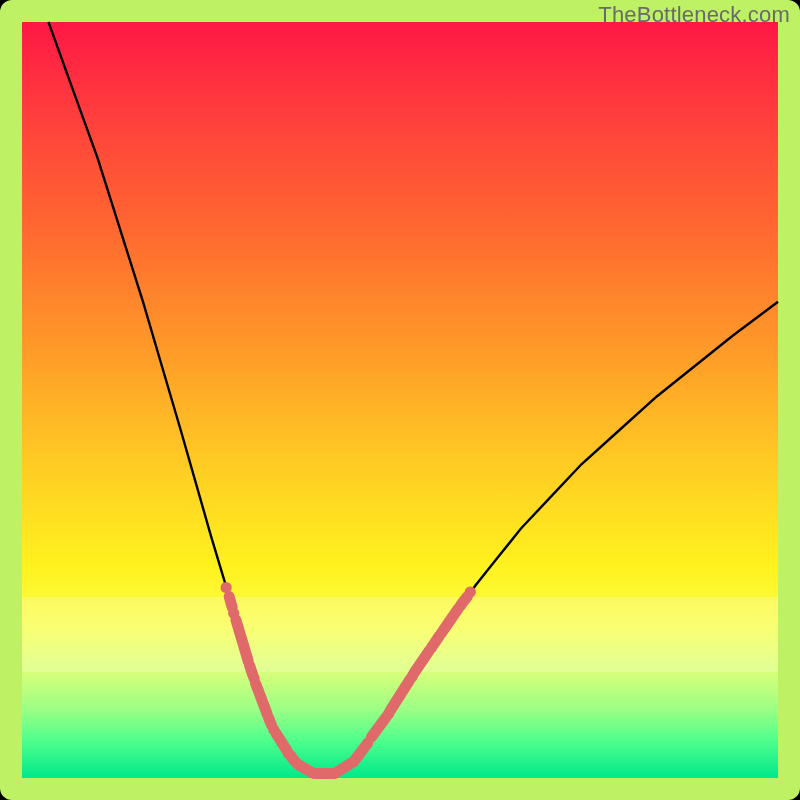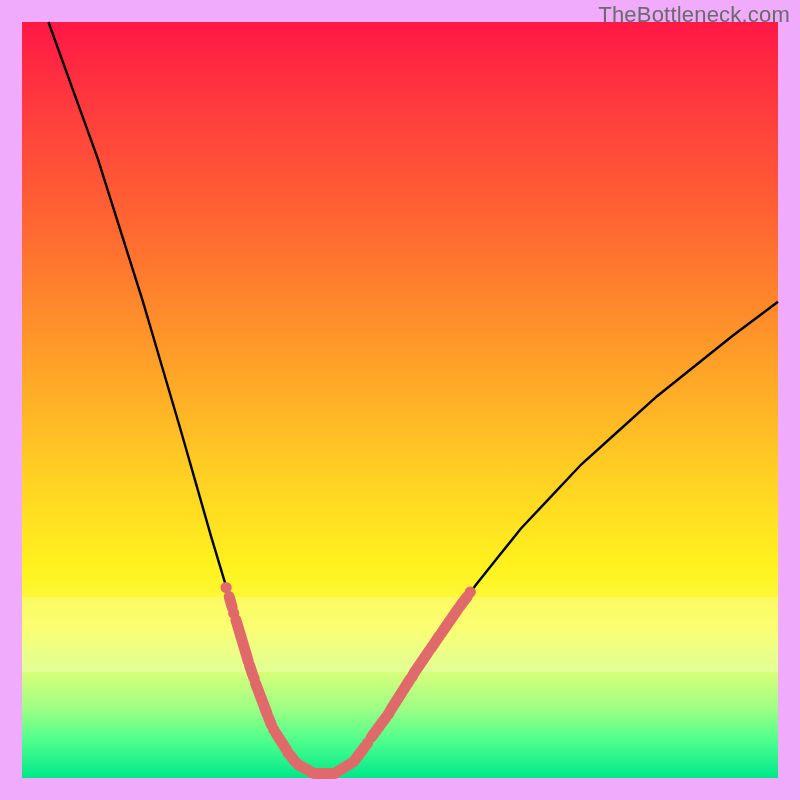--- a/index.html
+++ b/index.html
@@ -8,21 +8,22 @@
     width: 800px;
     height: 800px;
     background: #000;
     font-family: Arial, Helvetica, sans-serif;
     overflow: hidden;
   }
   .frame {
     position: relative;
     width: 800px;
     height: 800px;
-    background: #f0abfc;
+    background: #bef264;
+    border-radius: 12px;
   }
   .plot-area {
     position: absolute;
     left: 22px;
     top: 22px;
     width: 756px;
     height: 756px;
     background: linear-gradient(to bottom,
       #ff1845 0%,
       #ff3d3d 12%,

